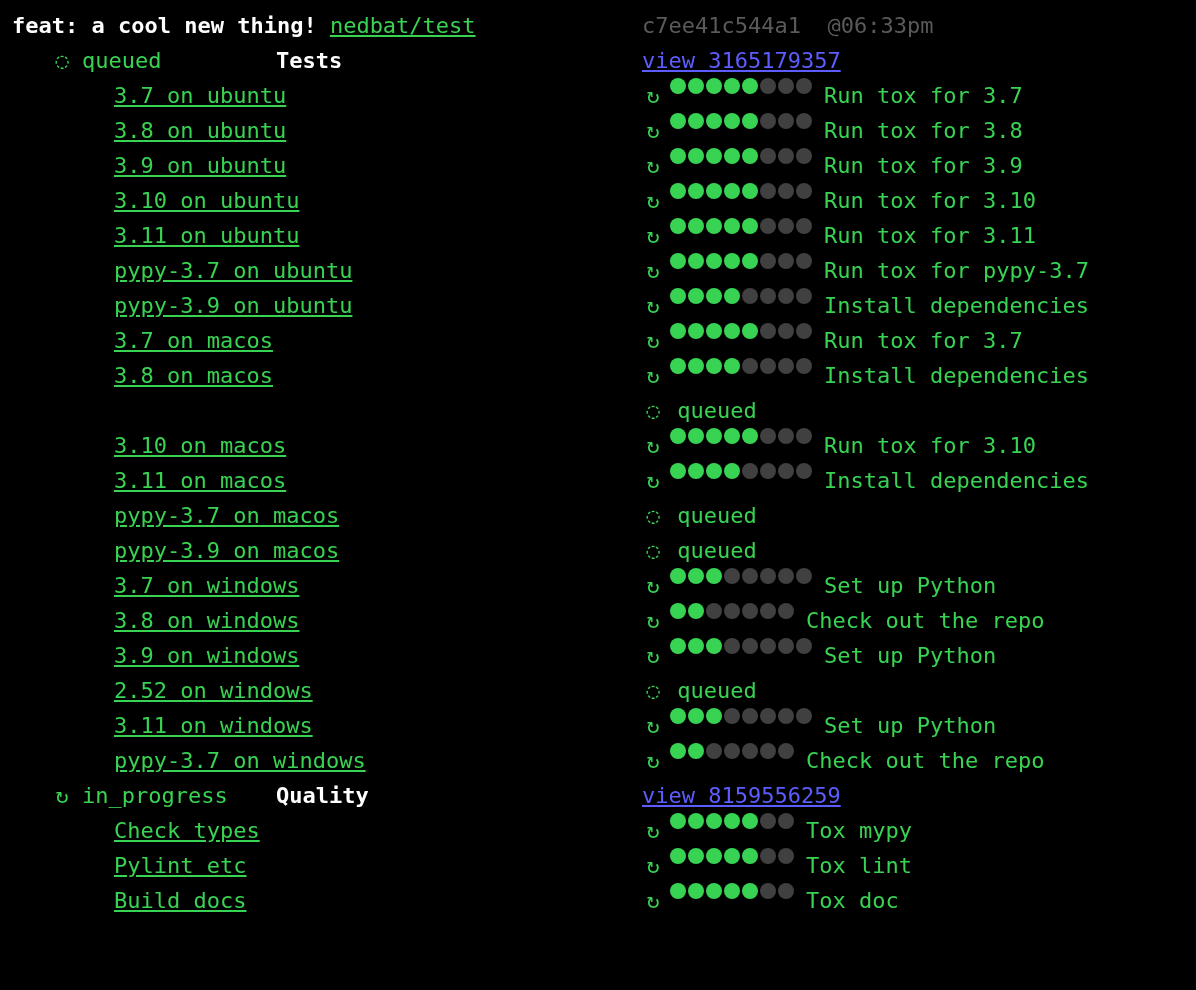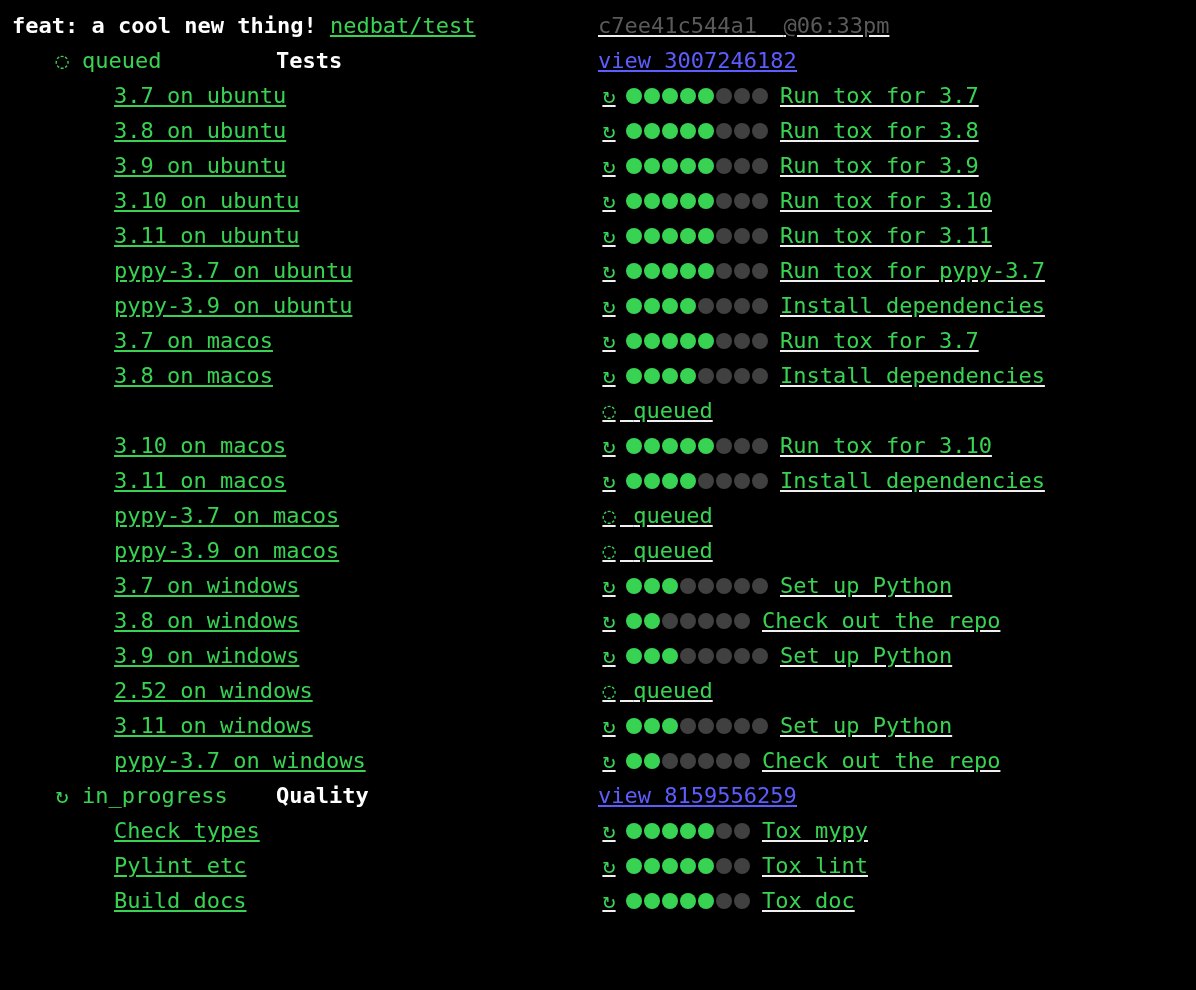--- a/index.html
+++ b/index.html
@@ -6,23 +6,23 @@
     margin: 0;
     padding: 0;
     background: #000;
     color: #f0f0f0;
     font-family: "Menlo", "Consolas", "DejaVu Sans Mono", monospace;
     font-size: 22px;
     line-height: 35px;
     width: 1196px;
   }
   .screen { padding: 8px 12px 40px 12px; }
-  .row { display: flex; white-space: pre; }
+  .row { display: flex; white-space: pre; gap: 44px; }
   .left { width: 586px; display: flex; }
-  .right { flex: 1; display: flex; align-items: center; text-decoration: underline; }
+  .right { flex: 1; display: flex; align-items: flex-start; }
   .white { color: #ffffff; font-weight: bold; }
   .green { color: #39d353; text-decoration: underline; }
   .dim   { color: #5a5a5a; }
   .link  { color: #5d5dff; text-decoration: underline; }
   .ind-group  { width: 70px; display: inline-block; text-align: right; }
   .ind-group-status { color: #39d353; }
   .ind-job    { width: 102px; display: inline-block; }
   .group-name { min-width: 194px; display: inline-block; color:#39d353; }
   .group-title { color:#ffffff; font-weight:bold; }
   .status-icon { display:inline-block; width: 22px; text-align:center; color:#39d353; }
@@ -32,21 +32,21 @@
   .doff{ background:#404040; }
   .step { color:#39d353; }
   .queued-label { color:#39d353; }
   .sp { display:inline-block; }
 </style>
 </head>
 <body>
 
 <div class="screen" id="screen">
     <div class="row"><div class="left"><span class="white">feat: a cool new thing!</span><span class="sp"> </span><span class="green">nedbat/test</span></div><div class="right"><span class="dim">c7ee41c544a1</span><span class="sp">  </span><span class="dim">@06:33pm</span></div></div>
-    <div class="row"><div class="left"><span class="ind-group"><span class="ind-group-status">◌ </span></span><span class="group-name">queued</span><span class="group-title">Tests</span></div><div class="right"><span class="link">view 3007246182</span></div></div>
+    <div class="row"><div class="left"><span class="ind-group"><span class="ind-group-status">◌ </span></span><span class="group-name">queued</span><span class="group-title">Tests</span></div><div class="right"><span class="link">view 3165179357</span></div></div>
     <div class="row"><div class="left"><span class="ind-job"></span><span class="green">3.7 on ubuntu</span></div><div class="right"><span class="status-icon">↻</span><span class="dots"><span class="dot don"></span><span class="dot don"></span><span class="dot don"></span><span class="dot don"></span><span class="dot don"></span><span class="dot doff"></span><span class="dot doff"></span><span class="dot doff"></span></span><span class="step">Run tox for 3.7</span></div></div>
     <div class="row"><div class="left"><span class="ind-job"></span><span class="green">3.8 on ubuntu</span></div><div class="right"><span class="status-icon">↻</span><span class="dots"><span class="dot don"></span><span class="dot don"></span><span class="dot don"></span><span class="dot don"></span><span class="dot don"></span><span class="dot doff"></span><span class="dot doff"></span><span class="dot doff"></span></span><span class="step">Run tox for 3.8</span></div></div>
     <div class="row"><div class="left"><span class="ind-job"></span><span class="green">3.9 on ubuntu</span></div><div class="right"><span class="status-icon">↻</span><span class="dots"><span class="dot don"></span><span class="dot don"></span><span class="dot don"></span><span class="dot don"></span><span class="dot don"></span><span class="dot doff"></span><span class="dot doff"></span><span class="dot doff"></span></span><span class="step">Run tox for 3.9</span></div></div>
     <div class="row"><div class="left"><span class="ind-job"></span><span class="green">3.10 on ubuntu</span></div><div class="right"><span class="status-icon">↻</span><span class="dots"><span class="dot don"></span><span class="dot don"></span><span class="dot don"></span><span class="dot don"></span><span class="dot don"></span><span class="dot doff"></span><span class="dot doff"></span><span class="dot doff"></span></span><span class="step">Run tox for 3.10</span></div></div>
     <div class="row"><div class="left"><span class="ind-job"></span><span class="green">3.11 on ubuntu</span></div><div class="right"><span class="status-icon">↻</span><span class="dots"><span class="dot don"></span><span class="dot don"></span><span class="dot don"></span><span class="dot don"></span><span class="dot don"></span><span class="dot doff"></span><span class="dot doff"></span><span class="dot doff"></span></span><span class="step">Run tox for 3.11</span></div></div>
     <div class="row"><div class="left"><span class="ind-job"></span><span class="green">pypy-3.7 on ubuntu</span></div><div class="right"><span class="status-icon">↻</span><span class="dots"><span class="dot don"></span><span class="dot don"></span><span class="dot don"></span><span class="dot don"></span><span class="dot don"></span><span class="dot doff"></span><span class="dot doff"></span><span class="dot doff"></span></span><span class="step">Run tox for pypy-3.7</span></div></div>
     <div class="row"><div class="left"><span class="ind-job"></span><span class="green">pypy-3.9 on ubuntu</span></div><div class="right"><span class="status-icon">↻</span><span class="dots"><span class="dot don"></span><span class="dot don"></span><span class="dot don"></span><span class="dot don"></span><span class="dot doff"></span><span class="dot doff"></span><span class="dot doff"></span><span class="dot doff"></span></span><span class="step">Install dependencies</span></div></div>
     <div class="row"><div class="left"><span class="ind-job"></span><span class="green">3.7 on macos</span></div><div class="right"><span class="status-icon">↻</span><span class="dots"><span class="dot don"></span><span class="dot don"></span><span class="dot don"></span><span class="dot don"></span><span class="dot don"></span><span class="dot doff"></span><span class="dot doff"></span><span class="dot doff"></span></span><span class="step">Run tox for 3.7</span></div></div>
     <div class="row"><div class="left"><span class="ind-job"></span><span class="green">3.8 on macos</span></div><div class="right"><span class="status-icon">↻</span><span class="dots"><span class="dot don"></span><span class="dot don"></span><span class="dot don"></span><span class="dot don"></span><span class="dot doff"></span><span class="dot doff"></span><span class="dot doff"></span><span class="dot doff"></span></span><span class="step">Install dependencies</span></div></div>
     <div class="row"><div class="left"><span class="ind-job"></span></div><div class="right"><span class="status-icon">◌</span><span class="sp"> </span><span class="queued-label">queued</span></div></div>

